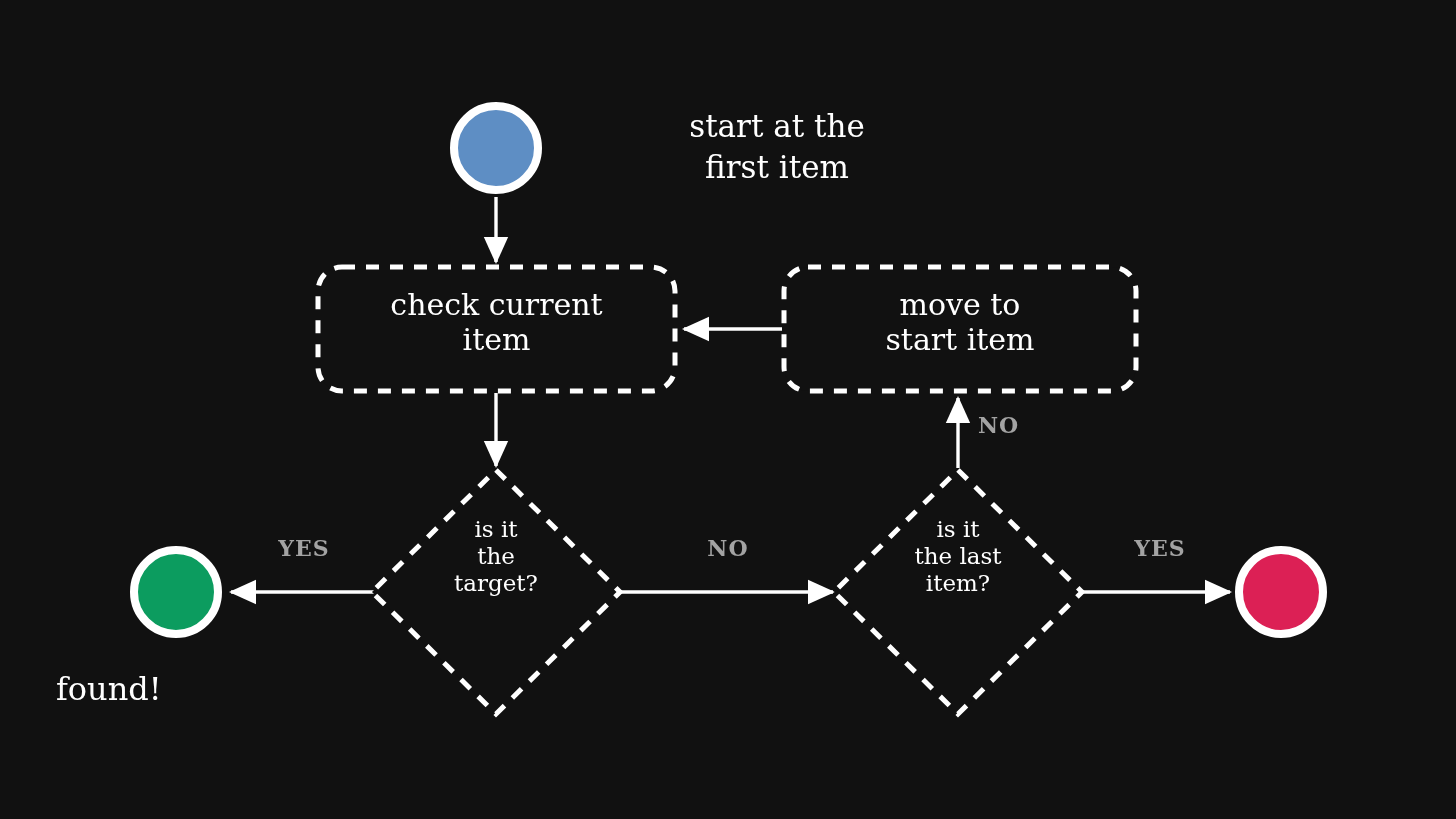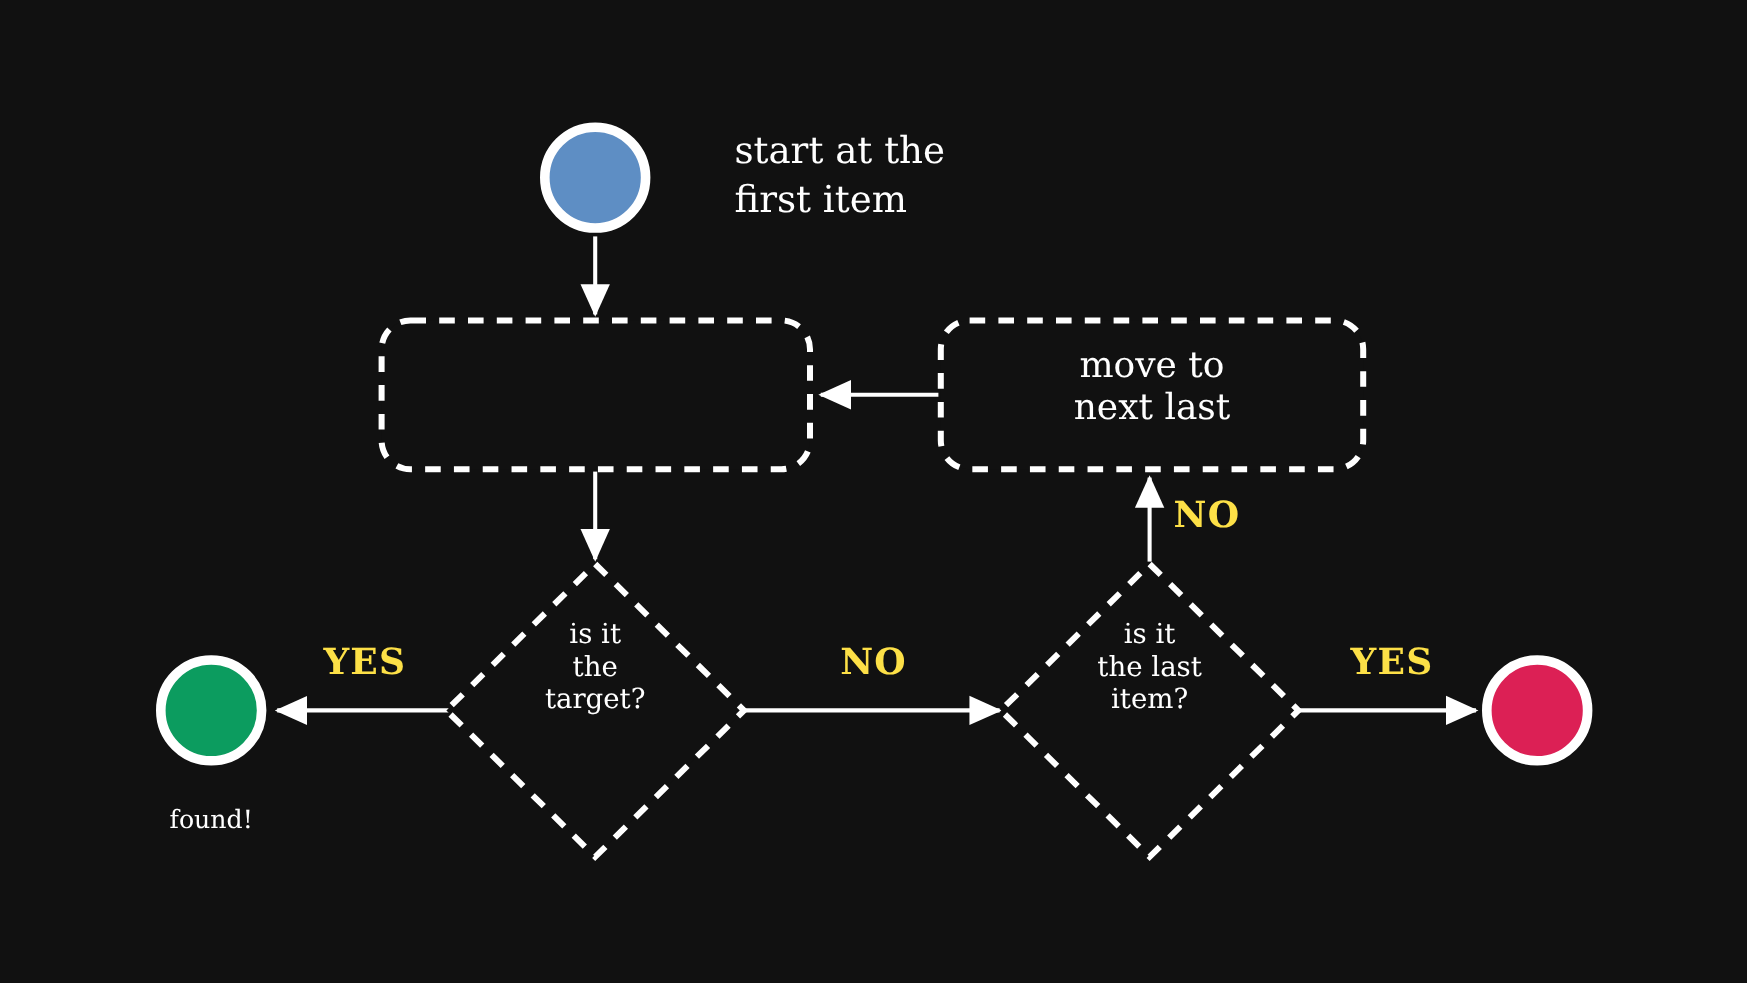--- a/index.html
+++ b/index.html
@@ -33,32 +33,32 @@
   }
   .box-label {
     font-size: 30px;
   }
   .diamond-label {
     font-size: 23px;
   }
   .free-label {
     font-size: 31px;
     line-height: 1.32;
-    text-align: left;
+    text-align: center;
   }
   .terminal-label {
-    font-size: 21px;
-    text-align: center;
+    font-size: 32px;
+    text-align: left;
   }
   .edge-label {
     position: absolute;
-    color: #fde047;
+    color: #a3a3a3;
     font-family: "DejaVu Serif", "Liberation Serif", serif;
     font-weight: bold;
-    font-size: 30px;
+    font-size: 22px;
     letter-spacing: 1px;
     text-align: center;
     pointer-events: none;
   }
 </style>
 </head>
 <body>
 
 <div id="canvas">
 
@@ -122,23 +122,25 @@
     </g>
 
     <g>
       <circle cx="1281" cy="592" r="42" fill="#dc2055" stroke="#ffffff" stroke-width="8"></circle>
     </g>
   </svg>
 
   <div class="node-text free-label" style="left:612px; top:106px; width:330px;">start at the
 first item</div>
 
+  <div class="node-text box-label" style="left:318px; top:287px; width:357px;">check current
+item</div>
 
   <div class="node-text box-label" style="left:784px; top:287px; width:352px;">move to
-next last</div>
+start item</div>
 
   <div class="node-text diamond-label" style="left:396px; top:516px; width:200px;">is it
 the
 target?</div>
 
   <div class="node-text diamond-label" style="left:858px; top:516px; width:200px;">is it
 the last
 item?</div>
 
   <div class="node-text terminal-label" style="left:56px; top:671px; width:240px;">found!</div>

